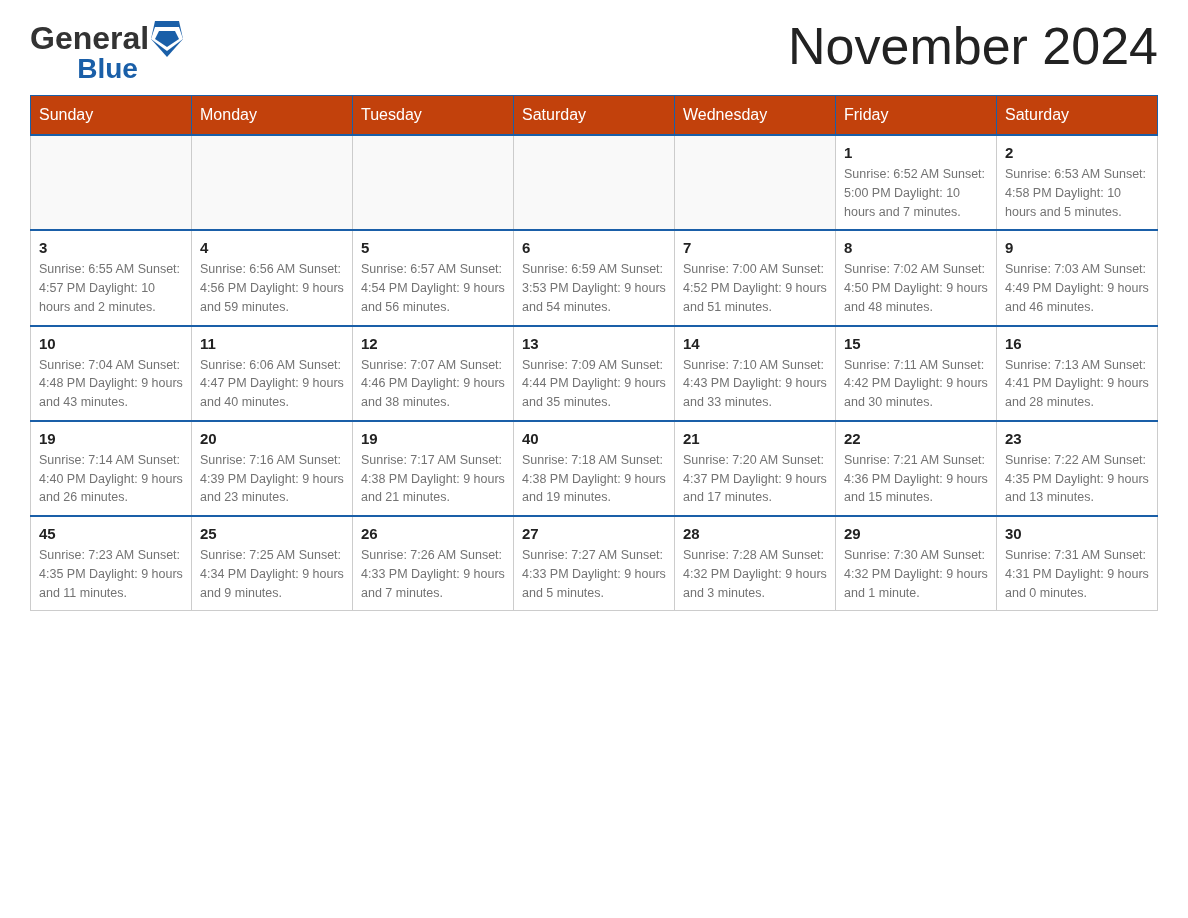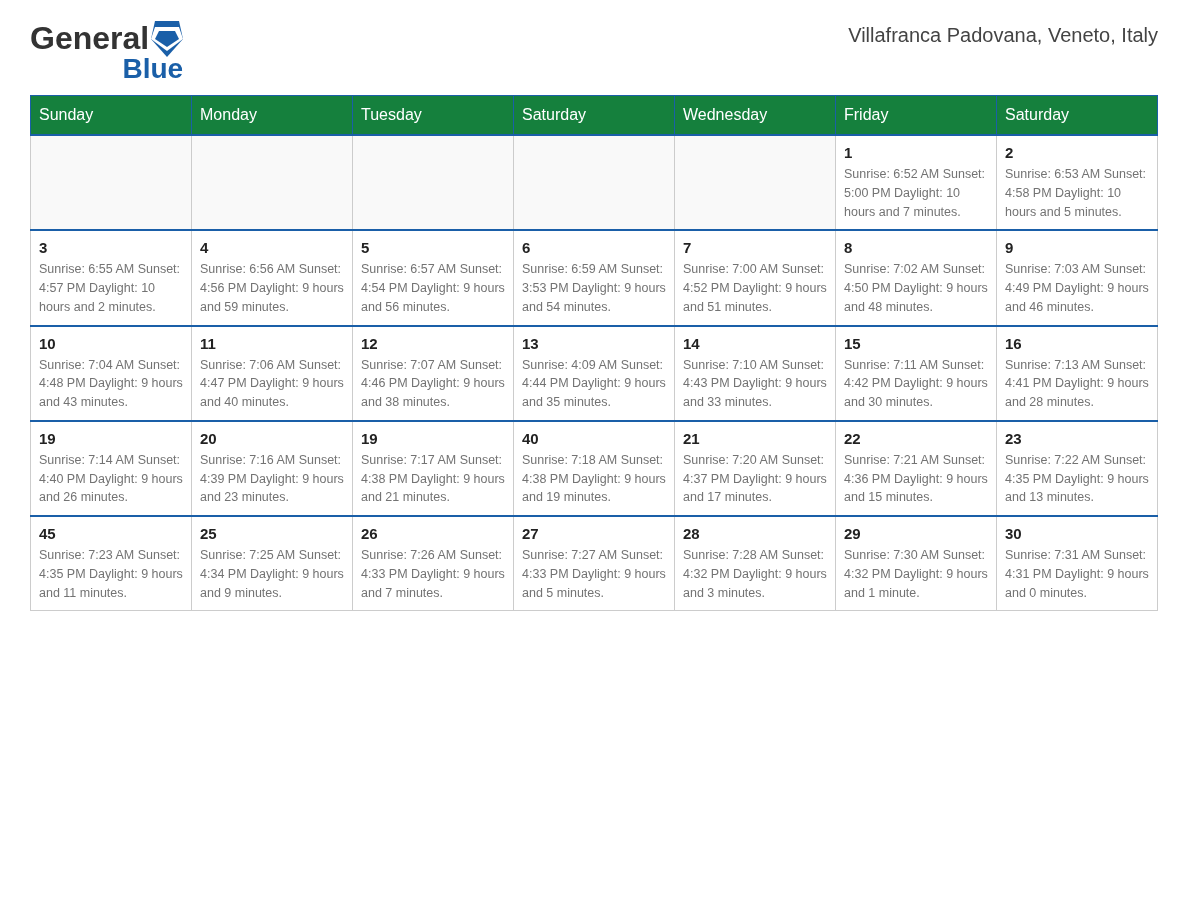--- a/index.html
+++ b/index.html
@@ -12,21 +12,21 @@
     }
     .header {
       display: flex;
       justify-content: space-between;
       align-items: flex-start;
       margin-bottom: 10px;
     }
     .logo {
       display: flex;
       flex-direction: column;
-      align-items: flex-end;
+      align-items: center;
     }
     .title-block {
       text-align: right;
     }
     .month-title {
       font-size: 52px;
       font-weight: normal;
       color: #222;
       line-height: 1;
     }
@@ -34,21 +34,21 @@
       font-size: 20px;
       color: #444;
       margin-top: 4px;
     }
     .calendar {
       width: 100%;
       border-collapse: collapse;
       margin-top: 8px;
     }
     .calendar th {
-      background: #15803d;
+      background: #c2410c;
       color: #fff;
       font-size: 16px;
       font-weight: normal;
       padding: 10px 8px;
       text-align: left;
       border: 1px solid #1a5fa8;
     }
     .calendar td {
       vertical-align: top;
       padding: 8px 8px 8px 8px;
@@ -89,21 +89,21 @@
       <span style="font-size:32px; font-weight:bold; color:#333;">General</span>
       <svg width="32" height="36" viewBox="0 0 32 36" style="margin-left:2px; margin-top:0px;">
         <polygon points="4,0 28,0 32,18 16,36 0,18" fill="#1a5fa8"></polygon>
         <polygon points="16,6 28,6 32,18 16,30 0,18 4,6" fill="white"></polygon>
         <polygon points="16,10 24,10 28,18 16,26 4,18 8,10" fill="#1a5fa8"></polygon>
       </svg>
     </div>
     <div style="font-size:28px; font-weight:bold; color:#1a5fa8; margin-top:-4px; margin-left:2px;">Blue</div>
   </div>
   <div class="title-block">
-    <div class="location">Villafranca Padovana, Veneto, Italy</div>
+    <div class="month-title">November 2024</div>
   </div>
 </div>
 
 <table class="calendar">
   <thead>
     <tr>
     <th>Sunday</th>
         <th>Monday</th>
         <th>Tuesday</th>
         <th>Saturday</th>
@@ -178,33 +178,33 @@
       </tr>
       <tr>
         <td>
           <span class="day-num">10</span>
           <div class="day-info">Sunrise: 7:04 AM
 Sunset: 4:48 PM
 Daylight: 9 hours and 43 minutes.</div>
         </td>
         <td>
           <span class="day-num">11</span>
-          <div class="day-info">Sunrise: 7:06 AM
+          <div class="day-info">Sunrise: 6:06 AM
 Sunset: 4:47 PM
 Daylight: 9 hours and 40 minutes.</div>
         </td>
         <td>
           <span class="day-num">12</span>
           <div class="day-info">Sunrise: 7:07 AM
 Sunset: 4:46 PM
 Daylight: 9 hours and 38 minutes.</div>
         </td>
         <td>
           <span class="day-num">13</span>
-          <div class="day-info">Sunrise: 4:09 AM
+          <div class="day-info">Sunrise: 7:09 AM
 Sunset: 4:44 PM
 Daylight: 9 hours and 35 minutes.</div>
         </td>
         <td>
           <span class="day-num">14</span>
           <div class="day-info">Sunrise: 7:10 AM
 Sunset: 4:43 PM
 Daylight: 9 hours and 33 minutes.</div>
         </td>
         <td>

